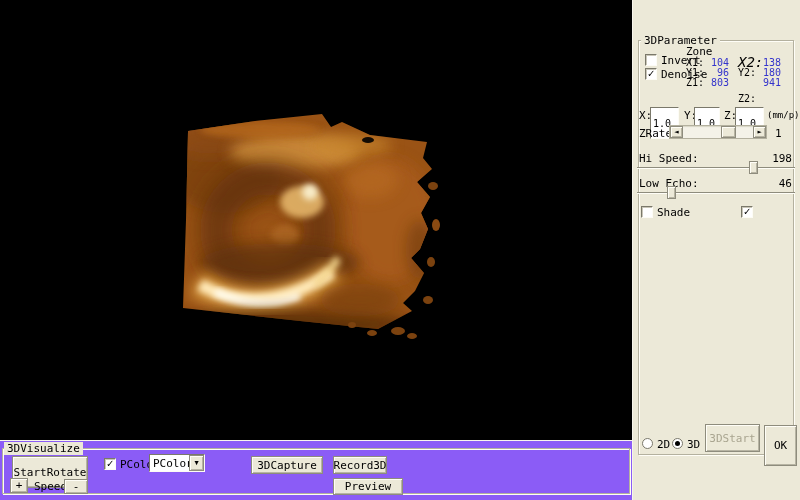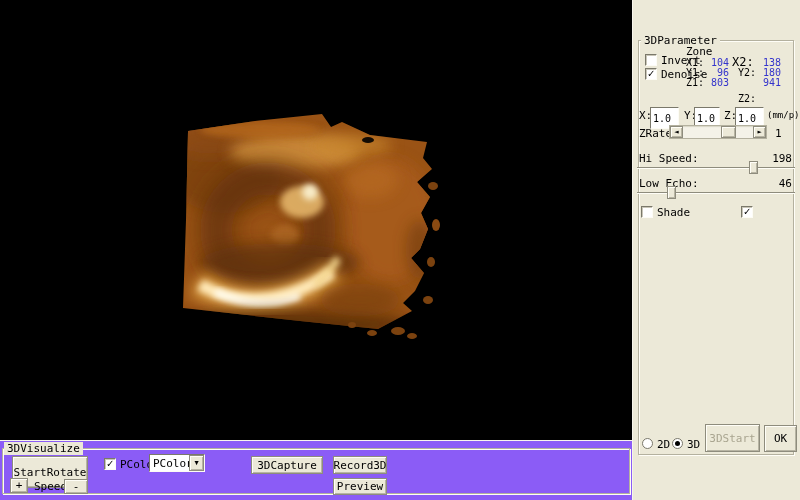--- a/index.html
+++ b/index.html
@@ -33,21 +33,21 @@
     box-shadow:inset 1px 1px 0 #c9c6b8;
     font-size:11px; line-height:10px; text-align:center; color:#000;
   }
   .radio {
     position:absolute; width:11px; height:11px; border-radius:50%; background:#fff;
     border:1px solid #7a786a;
   }
   .radio .dot { width:5px; height:5px; border-radius:50%; background:#000; margin:2px; display:none; }
   .radio.sel .dot { display:block; }
   .tinput {
-    position:absolute; height:22px; background:#fff; color:#000;
+    position:absolute; height:32px; background:#fff; color:#000;
     border:1px solid; border-color:#7a786a #fdfcf5 #fdfcf5 #7a786a;
     font-family:inherit; font-size:10px; padding:0 2px;
   }
   .slider-track { position:absolute; height:0; border-top:1px solid #8e8c7d; border-bottom:1px solid #fffef7; }
   .slider-thumb {
     position:absolute; width:9px; height:13px; background:#ece9d8; border:1px solid #8e8c7d;
     box-shadow:inset 1px 1px 0 #fffef7, inset -1px -1px 0 #b7b4a3;
   }
   .scrollbar { position:absolute; height:14px; background:#f4f2e8; border:1px solid #b4b19f; box-shadow:inset 1px 1px 1px #d8d5c5; }
   .sb-arrow {
@@ -132,21 +132,21 @@
     <div class="gb-label" style="left:8px; top:34px;">3DParameter</div>
 
     <span class="cb" style="left:12px; top:54px;"></span>
     <span class="lbl" style="left:28px; top:55px;">Invert</span>
     <span class="cb" style="left:12px; top:68px;"><span>✓</span></span>
     <span class="lbl" style="left:28px; top:69px;">Denoise</span>
 
     <span class="lbl" style="left:53px; top:46px;">Zone</span>
     <span class="lbl" style="left:53px; top:57px; font-size:10px;">X1:</span>
     <span class="lbl val" style="left:72px; top:57px; width:24px; text-align:right; font-size:10px;">104</span>
-    <span class="lbl" style="left:99px; top:57px; font-size:12px;">X2:</span>
+    <span class="lbl" style="left:105px; top:57px; font-size:14px;font-style:italic;">X2:</span>
     <span class="lbl val" style="left:124px; top:57px; width:24px; text-align:right; font-size:10px;">138</span>
     <span class="lbl" style="left:53px; top:67px; font-size:10px;">Y1:</span>
     <span class="lbl val" style="left:72px; top:67px; width:24px; text-align:right; font-size:10px;">96</span>
     <span class="lbl" style="left:105px; top:67px; font-size:10px;">Y2:</span>
     <span class="lbl val" style="left:124px; top:67px; width:24px; text-align:right; font-size:10px;">180</span>
     <span class="lbl" style="left:53px; top:77px; font-size:10px;">Z1:</span>
     <span class="lbl val" style="left:72px; top:77px; width:24px; text-align:right; font-size:10px;">803</span>
     <span class="lbl" style="left:105px; top:93px; font-size:10px;">Z2:</span>
     <span class="lbl val" style="left:124px; top:77px; width:24px; text-align:right; font-size:10px;">941</span>
 
@@ -181,37 +181,37 @@
     <span class="cb" style="left:108px; top:206px;"><span>✓</span></span>
     <span class="lbl" style="left:124px; top:207px;margin-left:47px;">Black</span>
 
     <span class="radio" style="left:9px; top:438px;"></span>
     <span class="lbl" style="left:24px; top:439px;">2D</span>
     <span class="radio sel" style="left:39px; top:438px;">
         <span class="dot"></span>
       </span>
     <span class="lbl" style="left:54px; top:439px;">3D</span>
     <button class="btn disabled" style="left:72px; top:424px; width:55px; height:28px;">3DStart</button>
-    <button class="btn" style="left:131px; top:425px; width:33px; height:27px;">OK</button>
+    <button class="btn" style="left:131px; top:425px; width:33px; height:41px;">OK</button>
   </div>
 
   <div class="bottombar">
     <div class="gb" style="left:2px; top:7px; width:628px; height:46px;"></div>
     <div class="gb-label" style="left:4px; top:1px;">3DVisualize</div>
 
     <button class="btn" style="left:12px; top:15px; width:76px; height:32px;">StartRotate</button>
     <button class="btn" style="left:10px; top:37px; width:18px; height:15px;">+</button>
     <span class="lbl" style="left:34px; top:40px;">Speed</span>
     <button class="btn" style="left:64px; top:38px; width:24px; height:15px;">-</button>
 
     <span class="cb" style="left:104px; top:17px;"><span>✓</span></span>
     <span class="lbl" style="left:120px; top:18px;">PColor</span>
     <div class="combo" style="left:149px; top:13px; width:56px;">
       <span class="txt">PColor</span>
       <span class="arrow">▼</span>
     </div>
 
     <button class="btn" style="left:251px; top:15px; width:72px; height:18px;">3DCapture</button>
     <button class="btn" style="left:333px; top:15px; width:54px; height:18px;">Record3D</button>
-    <button class="btn" style="left:333px; top:37px; width:54px; height:17px;">Preview</button>
+    <button class="btn" style="left:333px; top:37px; width:70px; height:17px;">Preview</button>
   </div>
 
 </div>
 
 </body></html>

